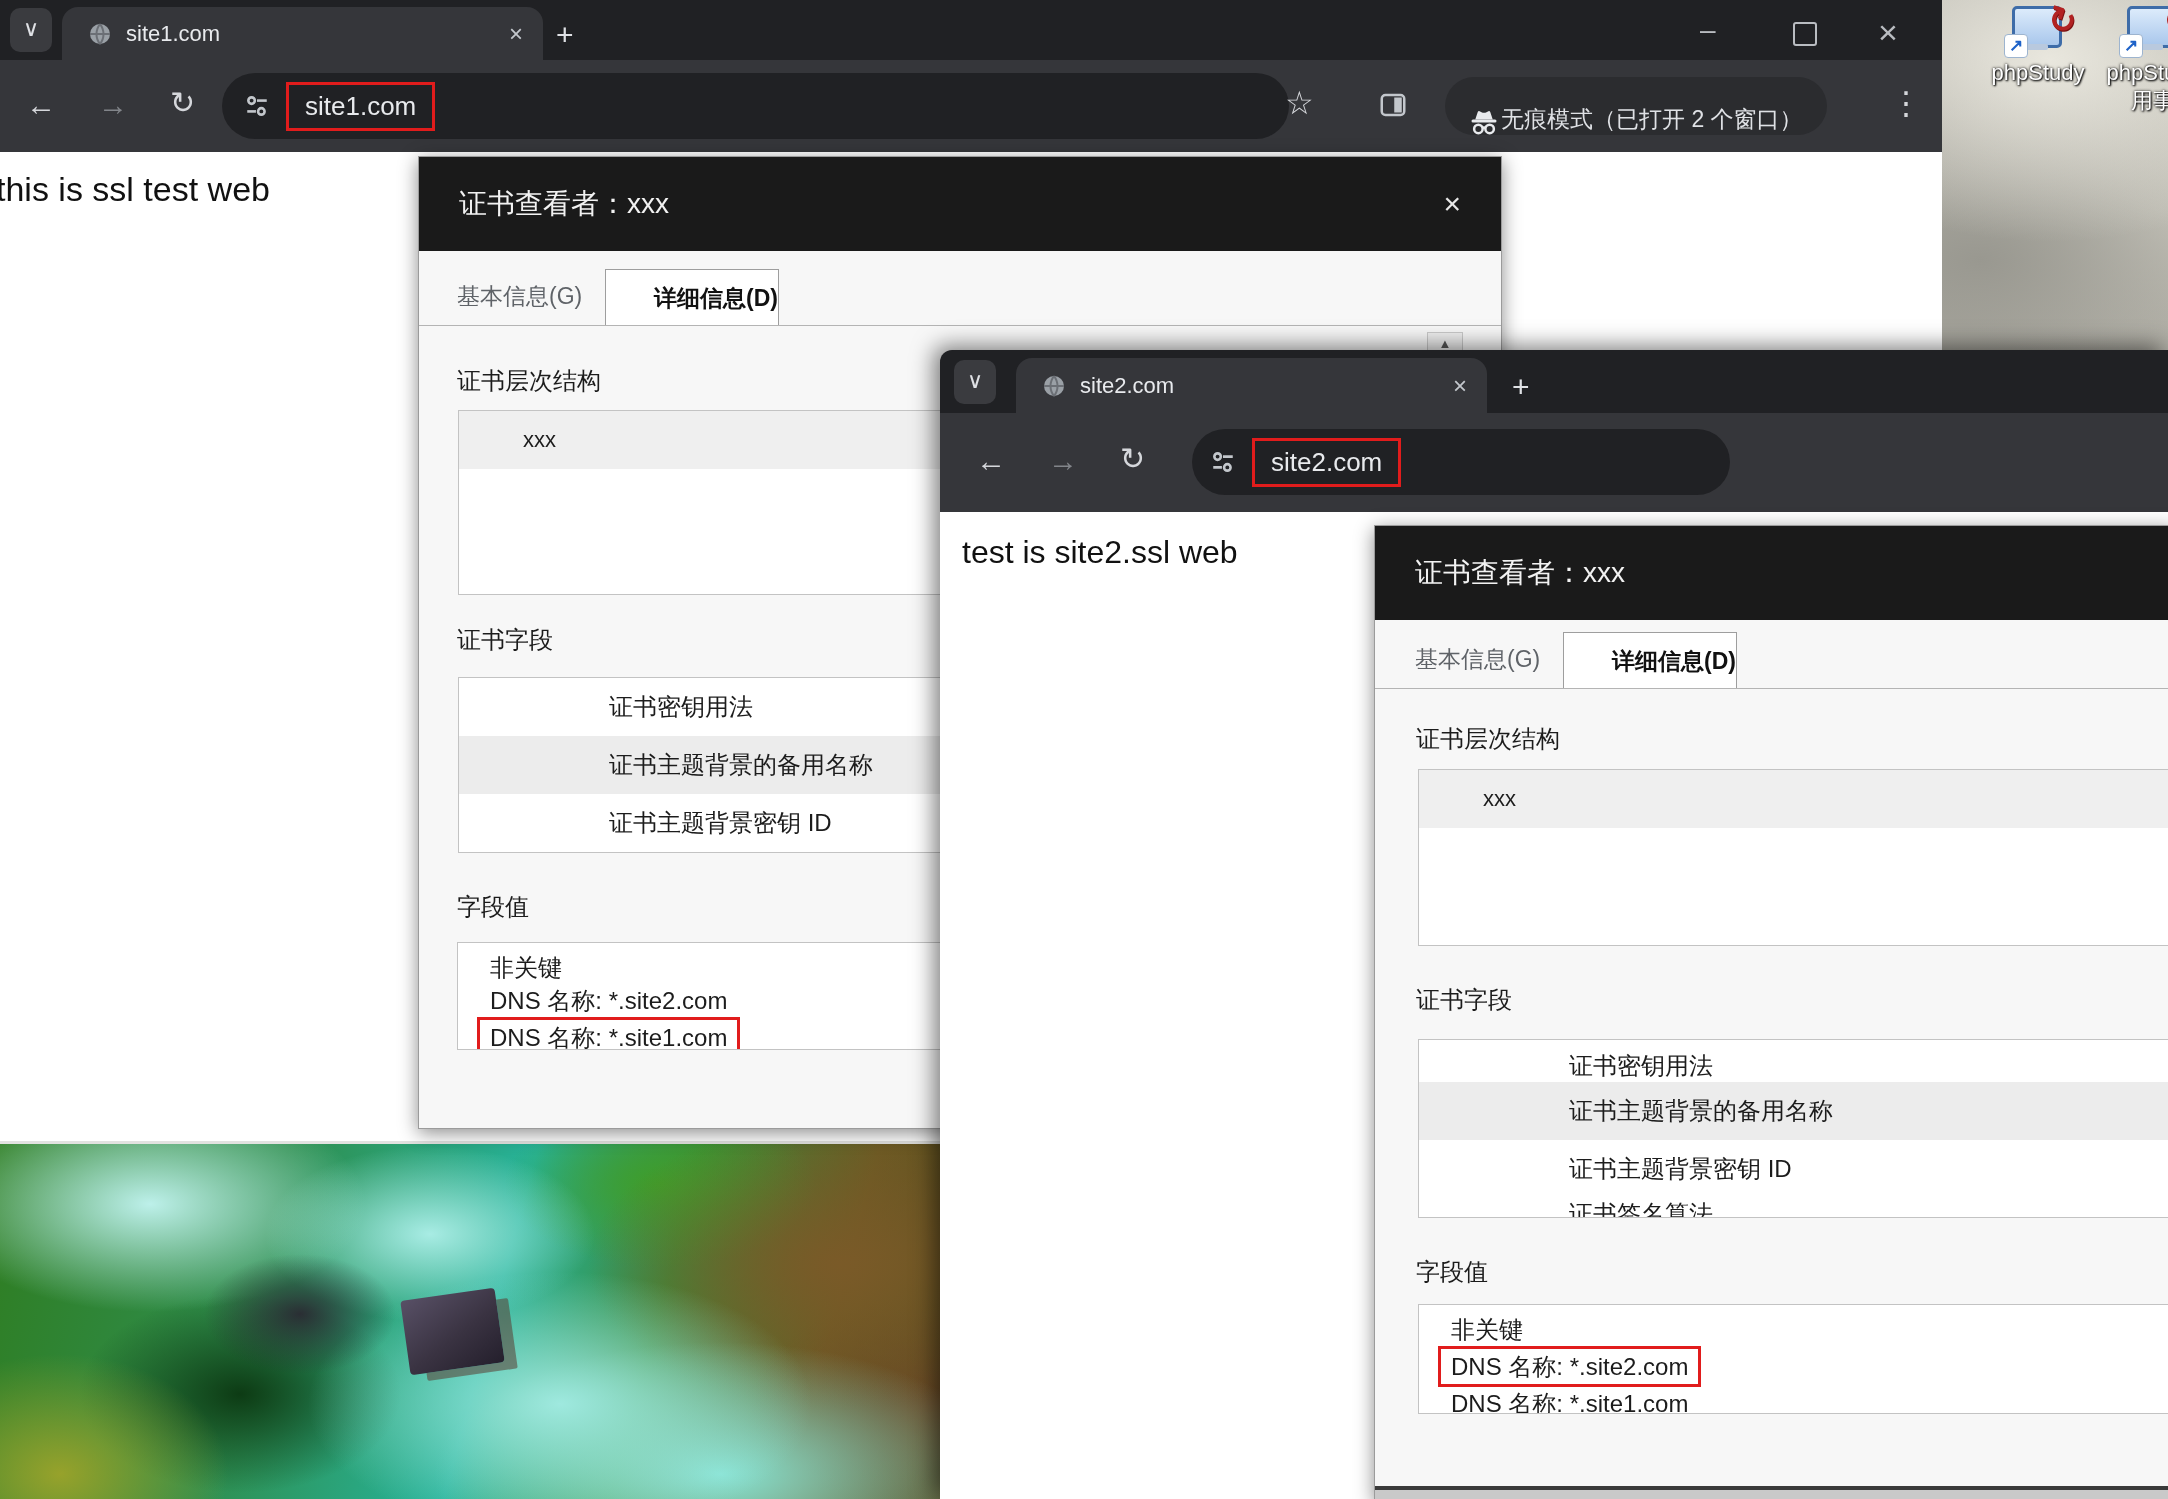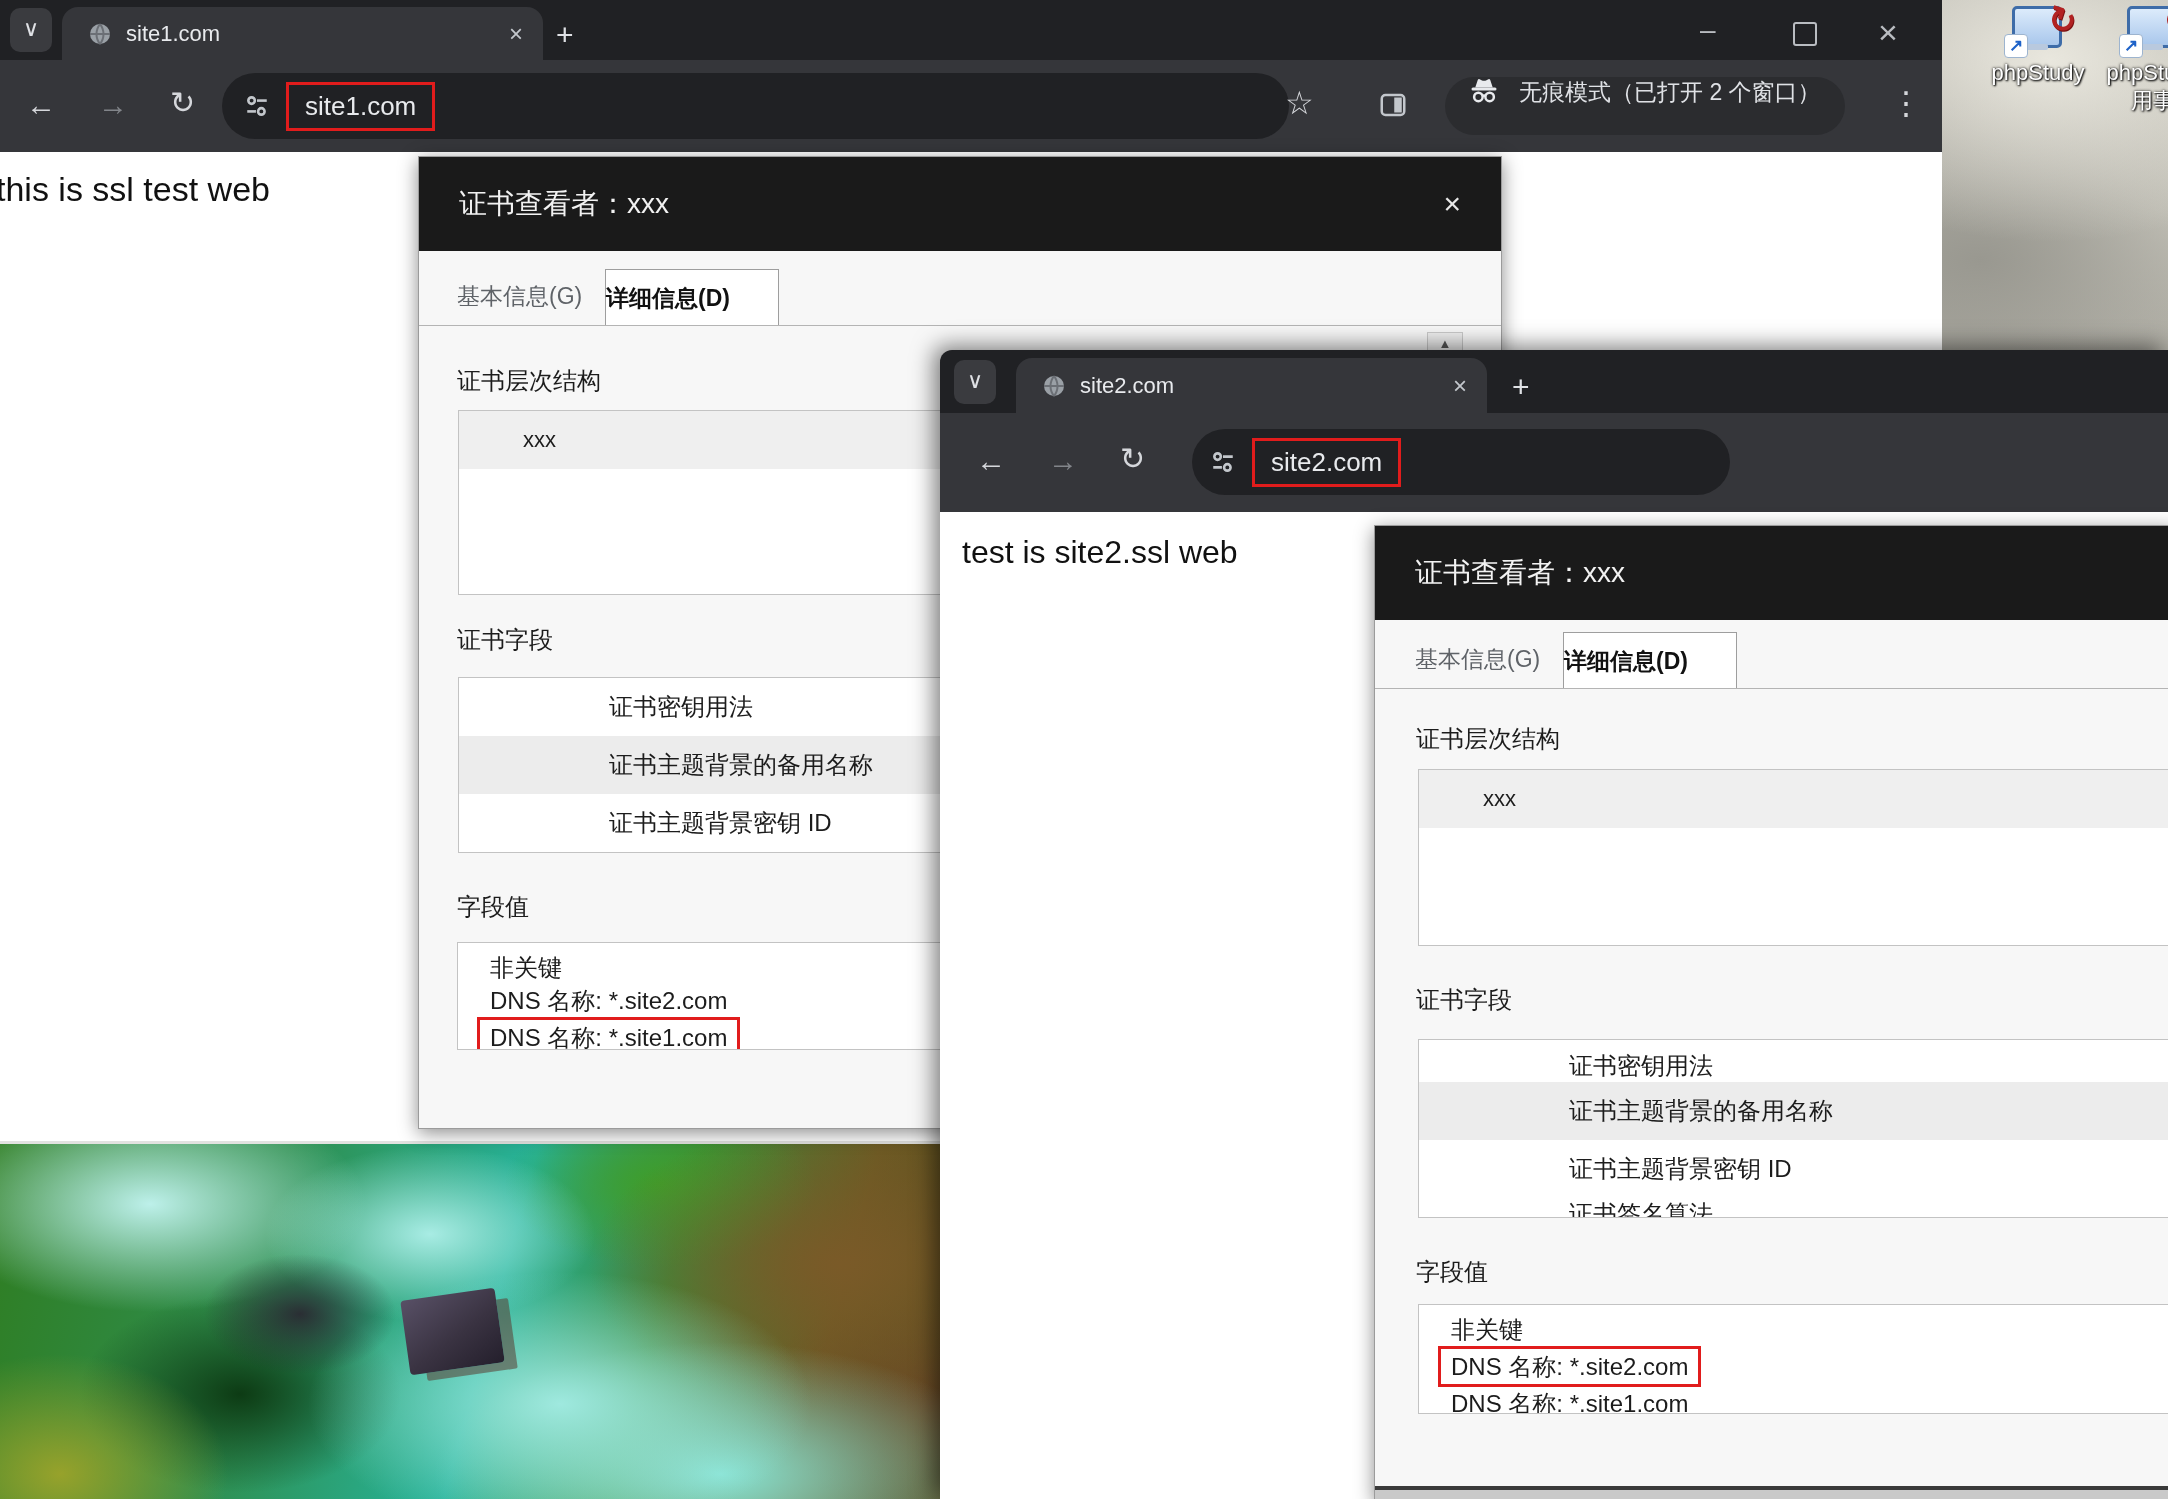--- a/index.html
+++ b/index.html
@@ -43,30 +43,30 @@
   .tabchev{width:42px;height:44px;border-radius:10px;background:#3a3b3f;color:#dfe1e5;font-size:22px;text-align:center;line-height:42px;}
   .tab{background:#35363a;border-radius:16px 16px 0 0;color:#e8eaed;font-size:22px;display:flex;align-items:center;}
   .tab .ttl{flex:1 1 auto;white-space:nowrap;overflow:hidden;}
   .tabx{color:#c3c7cc;font-size:24px;padding:0 20px;}
   .newtab{color:#dfe1e5;font-size:30px;line-height:30px;}
   .toolbar{background:#35363a;}
   .navic{color:#d5d7db;font-size:30px;line-height:30px;}
   .navic.dim{color:#82858a;}
   .omni{background:#202124;border-radius:33px;display:flex;align-items:center;color:#e8eaed;}
   .redbox{border:3px solid #e11c1c;color:#e8eaed;font-size:26px;padding:6px 16px;white-space:nowrap;}
-  .badge{background:#2b2c2f;border-radius:29px;display:flex;align-items:flex-start;color:#dfe1e5;font-size:23px;padding:0 24px;gap:20px;}
+  .badge{background:#2b2c2f;border-radius:29px;display:flex;align-items:flex-end;color:#dfe1e5;font-size:23px;padding:0 24px;gap:2px;}
   .wctl{color:#b9bcc1;font-size:28px;line-height:28px;}
   .maxbox{width:20px;height:20px;border:2px solid #b9bcc1;border-radius:3px;}
   .pagewhite{background:#ffffff;color:#111;}
   
   .cdlg{background:#f7f7f7;border:1px solid #9b9b9b;box-shadow:0 4px 18px rgba(0,0,0,.45);overflow:hidden;}
   .cdlg .hdr{position:absolute;left:0;top:0;right:0;height:94px;background:#1a1a1a;color:#f2f2f2;display:flex;align-items:center;padding:0 40px;font-size:28px;}
   .cdlg .hdr .x{margin-left:auto;font-size:30px;color:#e8e8e8;}
   .ctab-plain{position:absolute;font-size:23px;color:#5f6368;}
-  .ctab-sel{position:absolute;background:#fff;border:1px solid #9e9e9e;border-bottom:none;font-size:23px;font-weight:bold;color:#111;text-align:left;}
+  .ctab-sel{position:absolute;background:#fff;border:1px solid #9e9e9e;border-bottom:none;font-size:23px;font-weight:bold;color:#111;text-align:right;}
   .cdivider{position:absolute;left:0;right:0;height:1px;background:#b4b4b4;}
   .seclabel{position:absolute;font-size:24px;color:#1c1c1c;}
   .fbox{position:absolute;background:#fff;border:1px solid #c3c3c3;overflow:hidden;}
   .frow{height:58px;display:flex;align-items:center;padding-left:150px;font-size:24px;color:#1c1c1c;}
   .frow.sel{background:#ececec;}
   .hrow{height:58px;display:flex;align-items:center;padding-left:64px;font-size:22px;color:#1c1c1c;background:#efefef;}
   .vline{font-size:24px;color:#1c1c1c;padding-left:32px;line-height:33px;white-space:nowrap;}
   .vred{display:inline-block;border:3px solid #e11c1c;padding:1px 10px;margin-left:-13px;}
   .scrollup{position:absolute;width:34px;height:22px;background:#eeeeee;border:1px solid #c9c9c9;color:#555;font-size:13px;text-align:center;line-height:21px;}
 </style>

